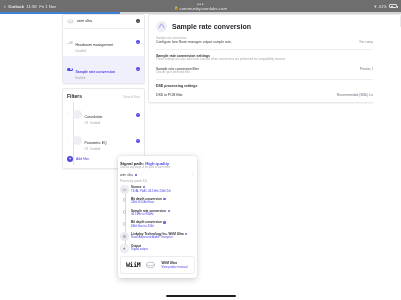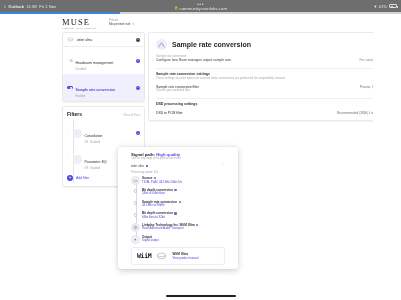--- a/index.html
+++ b/index.html
@@ -141,24 +141,24 @@
   .hr { height: .4px; background: #eeeef1; margin: 0 7px 4px; }
   .grp-title { font-size: 3.5px; color: #2d2d33; font-weight: 600; line-height: 4.2px; }
   .grp-note { font-size: 2.9px; color: #a6a6b0; line-height: 3.6px; margin-top: .5px; }
   .opt-row { display: flex; align-items: flex-start; justify-content: space-between; gap: 8px; margin-top: 5px; }
   .opt-name { font-size: 3.4px; color: #2d2d33; line-height: 4px; }
   .opt-sub { font-size: 2.8px; color: #a6a6b0; line-height: 3.4px; }
   .opt-val { font-size: 3.2px; color: #6f6f7c; display: flex; align-items: center; gap: 2px; white-space: nowrap; }
 
   
   .popover {
-    position: absolute; left: 118px; top: 133px; width: 120px;
+    position: absolute; left: 118px; top: 142px; width: 79px;
     background: #ffffff; border-radius: 3px;
     box-shadow: 0 1.5px 6px rgba(0,0,0,.18), 0 0 0 .4px rgba(0,0,0,.05);
-    padding: 5px 13px 4px;
+    padding: 5px 2px 4px;
   }
   .pop-title { font-size: 4.2px; color: #1f1f28; }
   .pop-title b { font-weight: 700; }
   .pop-title span { color: #4f46e5; font-weight: 600; }
   .pop-hint { font-size: 2.6px; color: #a6a6b0; margin-top: .8px; }
   .pop-dev {
     display: flex; align-items: center; gap: 2px; margin-top: 4px; position: relative;
   }
   .pop-dev-name { font-size: 3.1px; color: #44444e; }
   .pop-dev-dot { width: 2.4px; height: 2.4px; border-radius: 50%; background: #4f46e5; }
@@ -229,33 +229,20 @@
 </div>
 
 <div class="loadbar">
     <i></i>
   </div>
 
 <div class="page">
 
   <div class="right-rail"></div>
 
-  <div class="topbar">
-    <div class="muse-logo">
-      <div class="muse-word">MUSE</div>
-      <div class="muse-sub">PRECISE AUDIO CONTROL</div>
-    </div>
-    <div class="preset-box">
-      <div class="preset-label">Presets</div>
-      <div class="preset-val">
-        <span>No preset set</span>
-        <span class="caret">▾</span>
-      </div>
-    </div>
-  </div>
 
   <div class="body-split">
 
     <div class="sidebar">
 
       <div class="card">
         <div class="device-row">
           <svg class="dev-ico" viewBox="0 0 20 14">
             <ellipse cx="10" cy="5" rx="7" ry="3.2" fill="none" stroke="#9a9aa8" stroke-width="1"></ellipse>
             <path d="M3 5 v3 a7 3.2 0 0 0 14 0 v-3" fill="none" stroke="#9a9aa8" stroke-width="1"></path>

